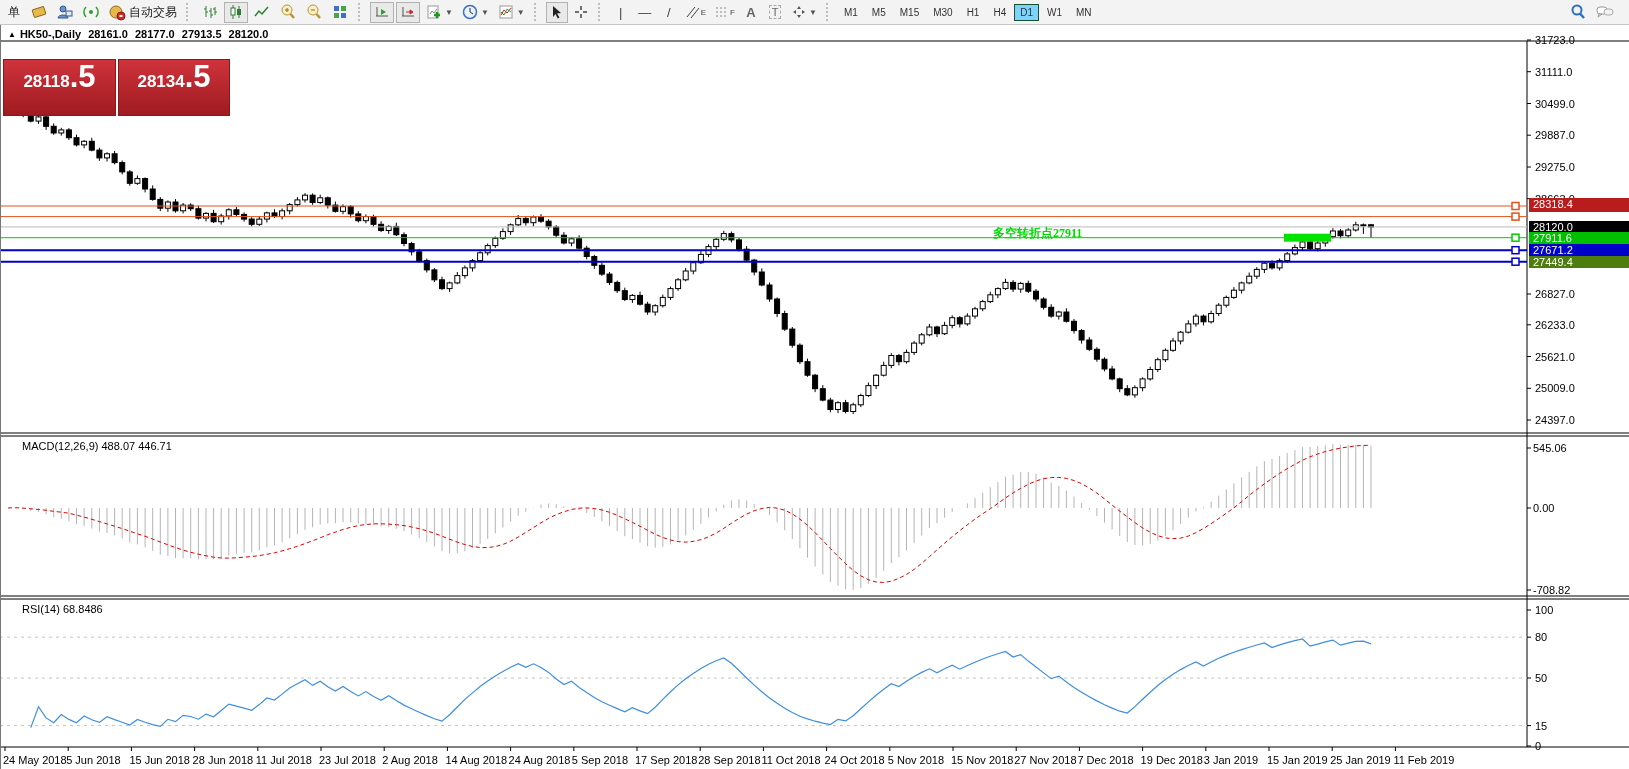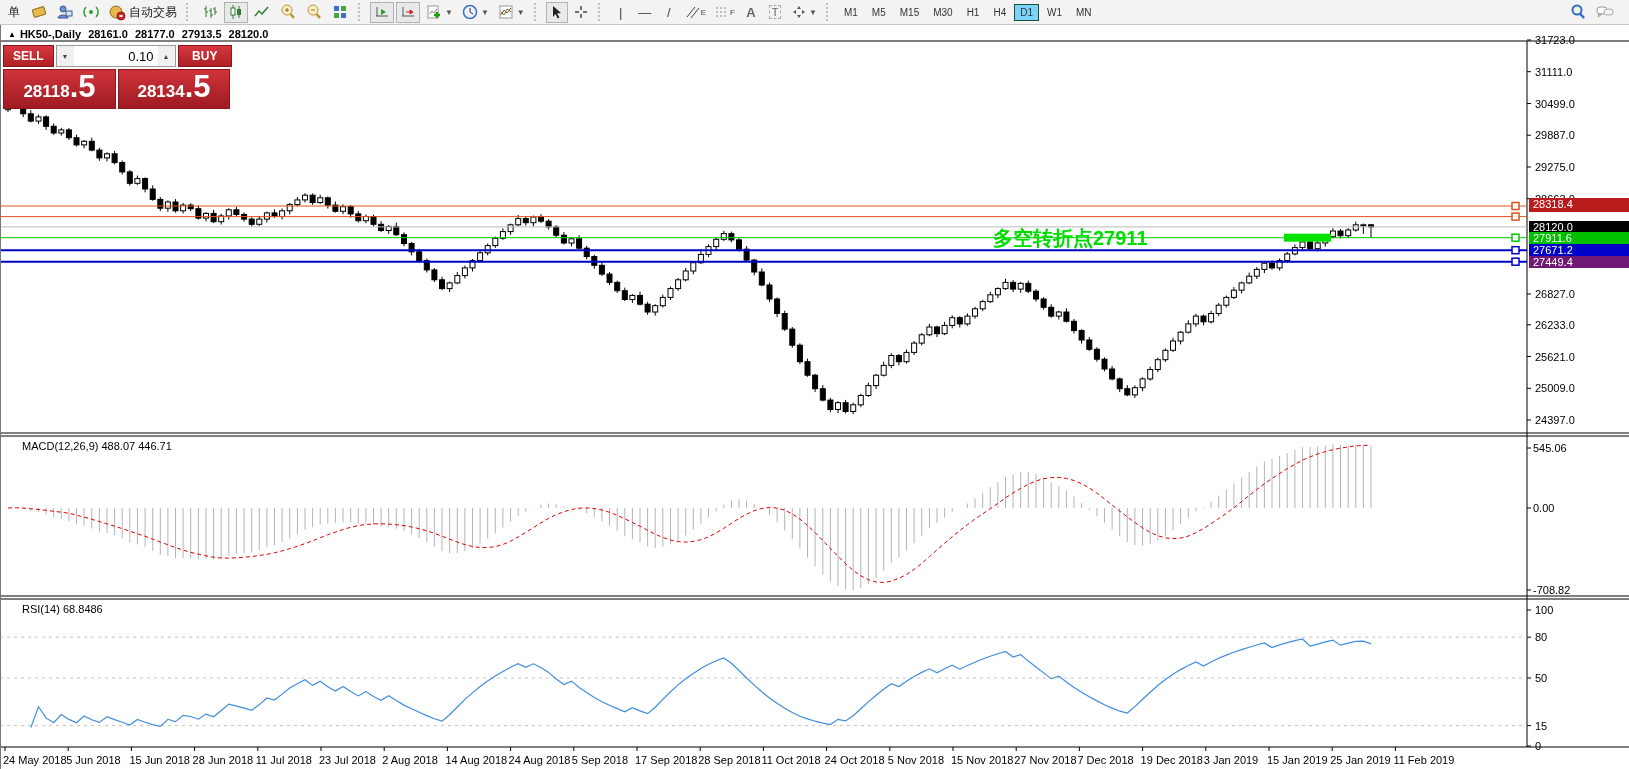--- a/index.html
+++ b/index.html
@@ -28,32 +28,32 @@
   #tp-row1{display:flex;height:22px;}
   .tp-btn{background:linear-gradient(#d63840,#b01f26);color:#fff;font-size:12px;font-weight:bold;
     display:flex;align-items:center;justify-content:center;border:1px solid #8d161b;box-sizing:border-box;}
   #sell-btn{width:52px;}
   #buy-btn{width:56px;margin-left:2px;}
   #lot-box{display:flex;height:22px;margin-left:2px;border:1px solid #9a9a9a;background:#fff;box-sizing:border-box;}
   .spin{width:17px;background:#f0f0f0;display:flex;align-items:center;justify-content:center;
     font-size:7px;color:#444;border:0;}
   #lot-value{width:80px;font-size:13px;color:#000;display:flex;align-items:center;justify-content:flex-end;
     padding-right:4px;background:#fff;}
-  #tp-row2{display:flex;margin-top:2px;height:40px;}
+  #tp-row2{display:flex;margin-top:14px;height:57px;}
   .px-box{background:linear-gradient(#cf333b,#9f1b21);color:#fff;display:flex;align-items:baseline;
     justify-content:center;border:1px solid #8d161b;box-sizing:border-box;}
   #sell-px{width:113px;}
   #buy-px{width:112px;margin-left:2px;}
   .px-int{font-size:17px;font-weight:bold;}
   .px-frac{font-size:31px;font-weight:bold;line-height:34px;}
   
   .panel-label{position:absolute;font-size:11px;color:#000;z-index:20;}
   #macd-label{left:22px;top:440px;}
   #rsi-label{left:22px;top:603px;}
-  #annotation{position:absolute;left:993px;top:225px;font-size:20px;font-weight:bold;color:#00DC00;z-index:15;letter-spacing:0px;}
+  #annotation{position:absolute;left:993px;top:225px;font-size:12px;font-weight:bold;color:#00DC00;z-index:15;letter-spacing:0px;font-family:Liberation Serif, serif;}
   
   .tag{position:absolute;left:1529px;width:100px;height:12px;color:#fff;font-size:11px;line-height:12px;
     padding-left:4px;box-sizing:border-box;z-index:12;}
   #chart-svg{position:absolute;left:0;top:0;z-index:5;}
   #left-edge{position:absolute;left:0;top:25px;width:1px;height:744px;background:#777;z-index:6;}
 </style>
 </head>
 <body>
 
 <div id="app">
@@ -912,33 +912,20 @@
 
   <div id="chart-title">
     <span class="tri">▲</span><span>HK50-,Daily</span>
     <span>28161.0</span>
     <span>28177.0</span>
     <span>27913.5</span>
     <span>28120.0</span>
   </div>
 
   <div id="trade-panel">
-    <div id="tp-row1">
-      <div id="sell-btn" class="tp-btn">
-          <span>SELL</span>
-        </div>
-      <div id="lot-box">
-        <div class="spin">▼</div>
-        <div id="lot-value">0.10</div>
-        <div class="spin">▲</div>
-      </div>
-      <div id="buy-btn" class="tp-btn">
-          <span>BUY</span>
-        </div>
-    </div>
     <div id="tp-row2">
       <div id="sell-px" class="px-box">
         <span class="px-int">28118</span>
         <span class="px-frac">.5</span>
       </div>
       <div id="buy-px" class="px-box">
         <span class="px-int">28134</span>
         <span class="px-frac">.5</span>
       </div>
     </div>
@@ -952,16 +939,16 @@
   <div id="rsi-label" class="panel-label">
     <span>RSI(14)</span>
     <span>68.8486</span>
   </div>
   <div id="tags">
       <div class="tag" style="top: 200px; background: #b91c1c;">28521.8</div>
       <div class="tag" style="top: 198px; background: #b91c1c;">28318.4</div>
       <div class="tag" style="top: 220.9px; background: rgb(0, 0, 0);">28120.0</div>
       <div class="tag" style="top: 231.7px; background: rgb(0, 192, 0);">27911.6</div>
       <div class="tag" style="top: 244.2px; background: rgb(0, 0, 200);">27671.2</div>
-      <div class="tag" style="top: 255.7px; background: #701a75;">27449.4</div>
+      <div class="tag" style="top: 255.7px; background: #4d7c0f;">27449.4</div>
     </div>
 
 </div>
 
 </body></html>

